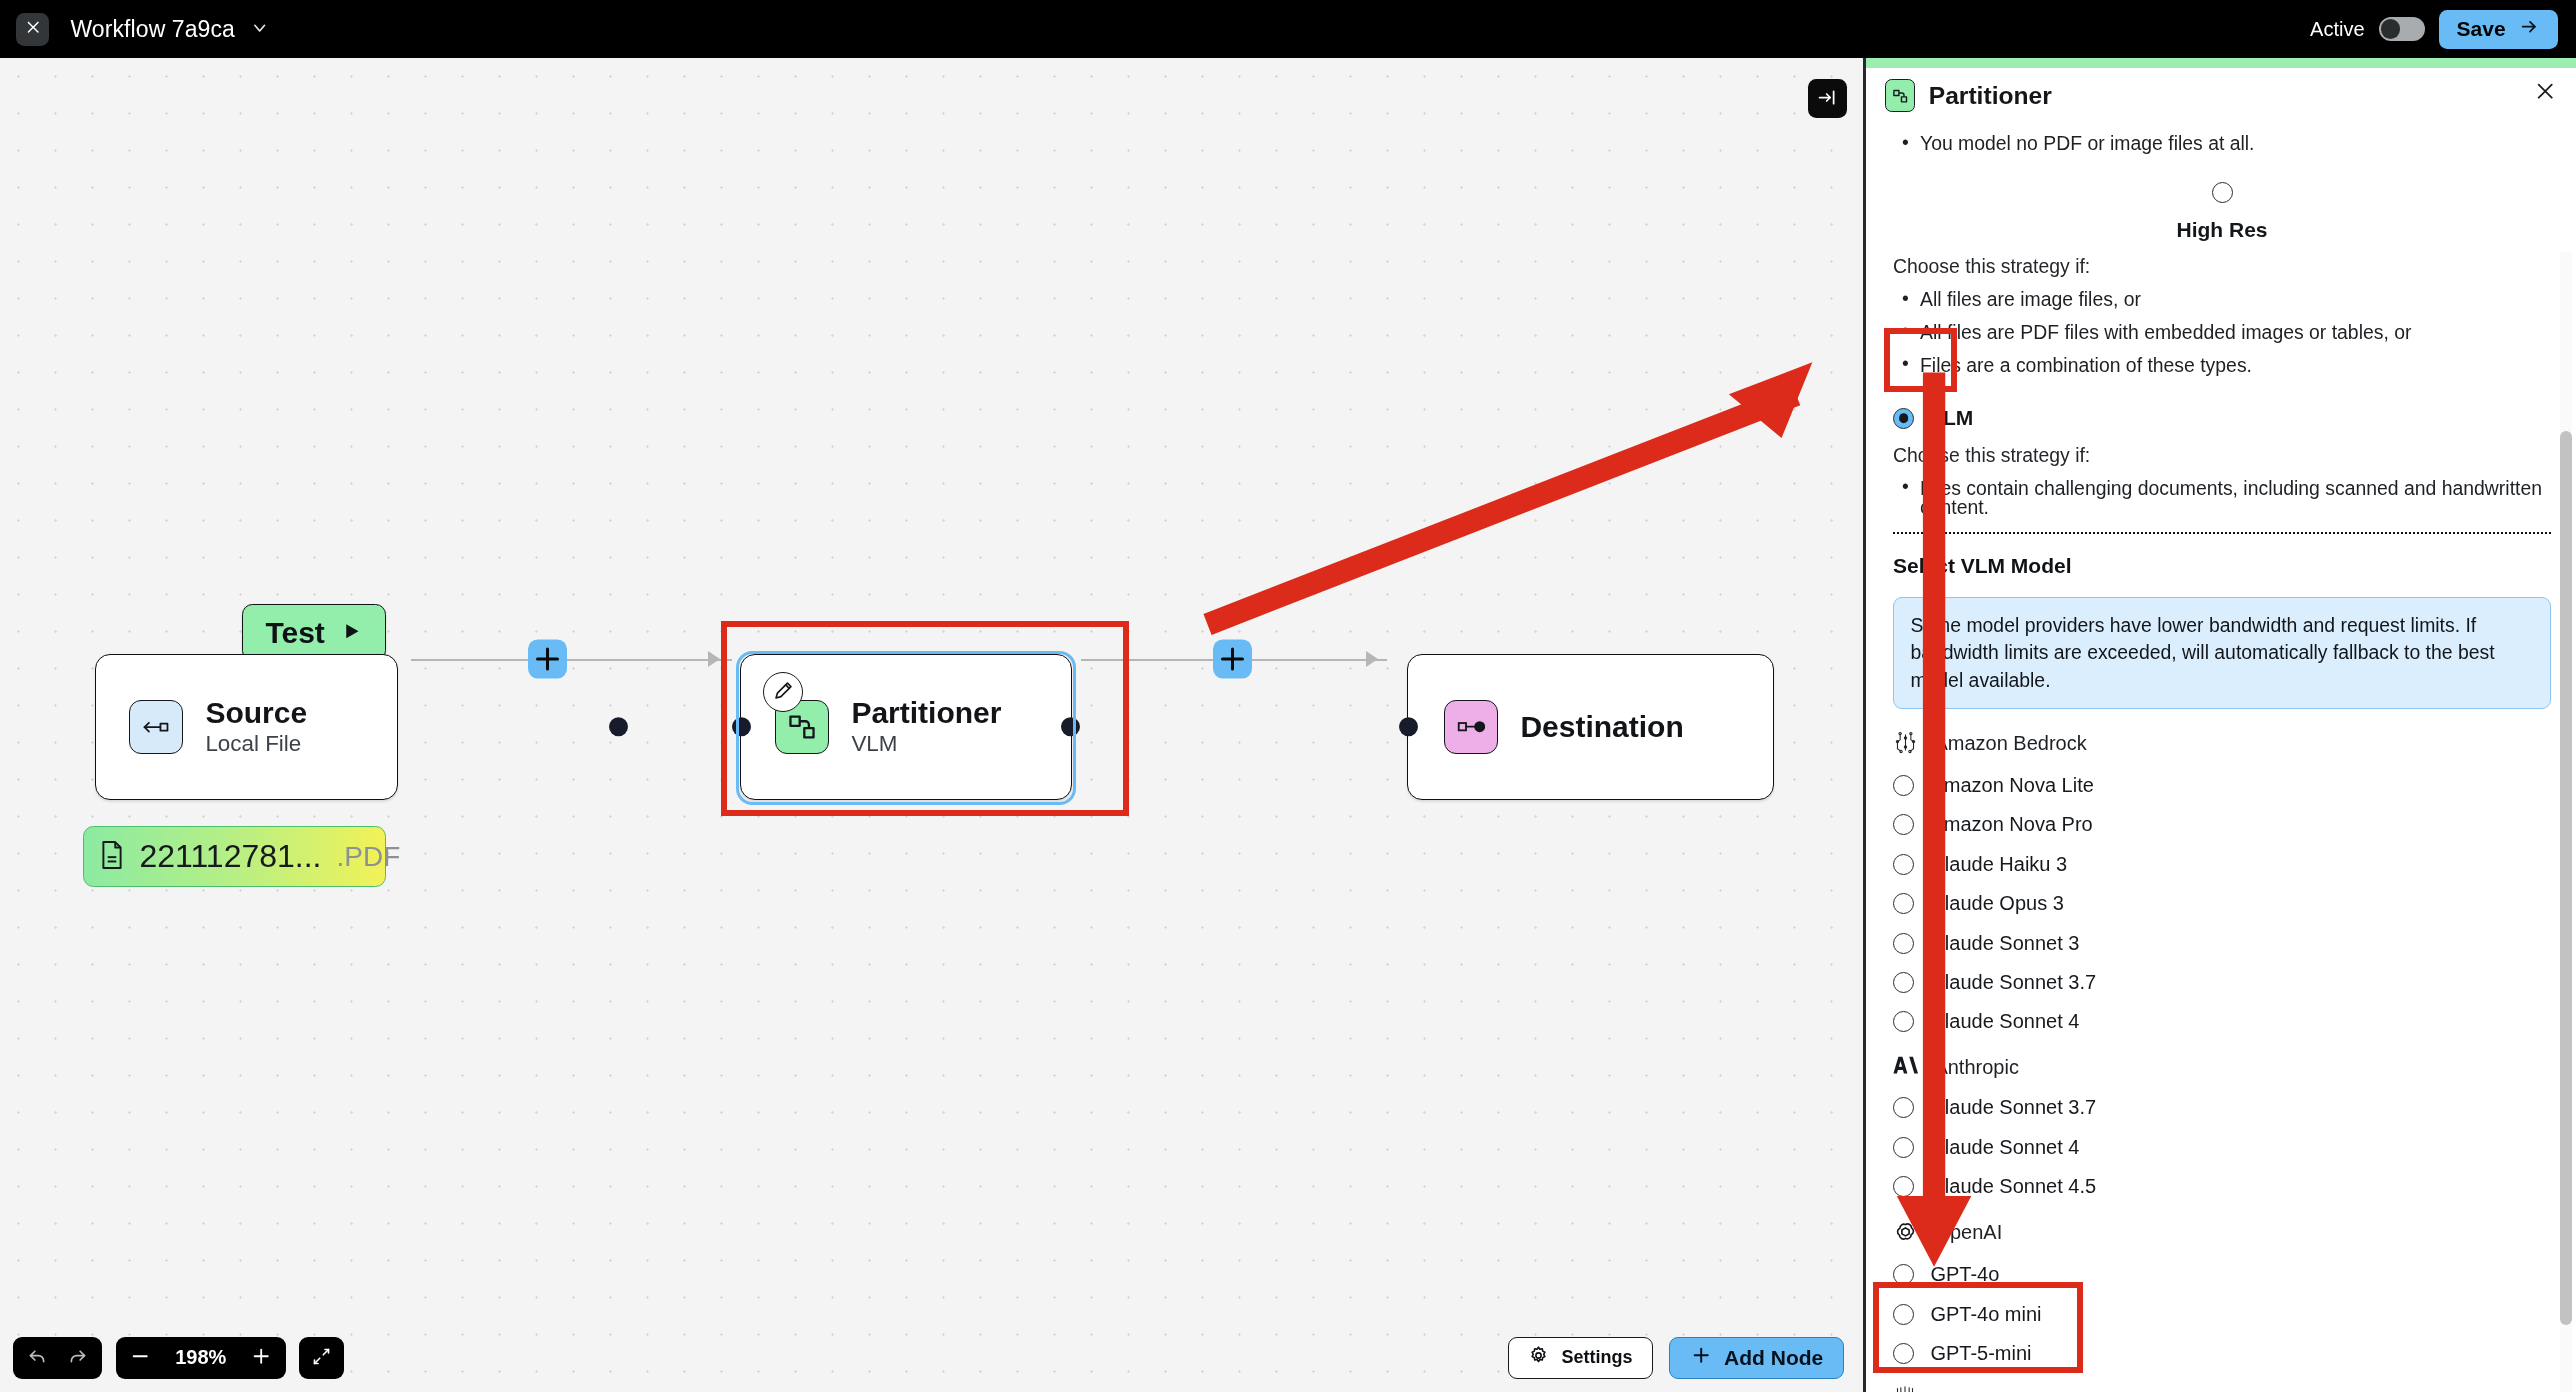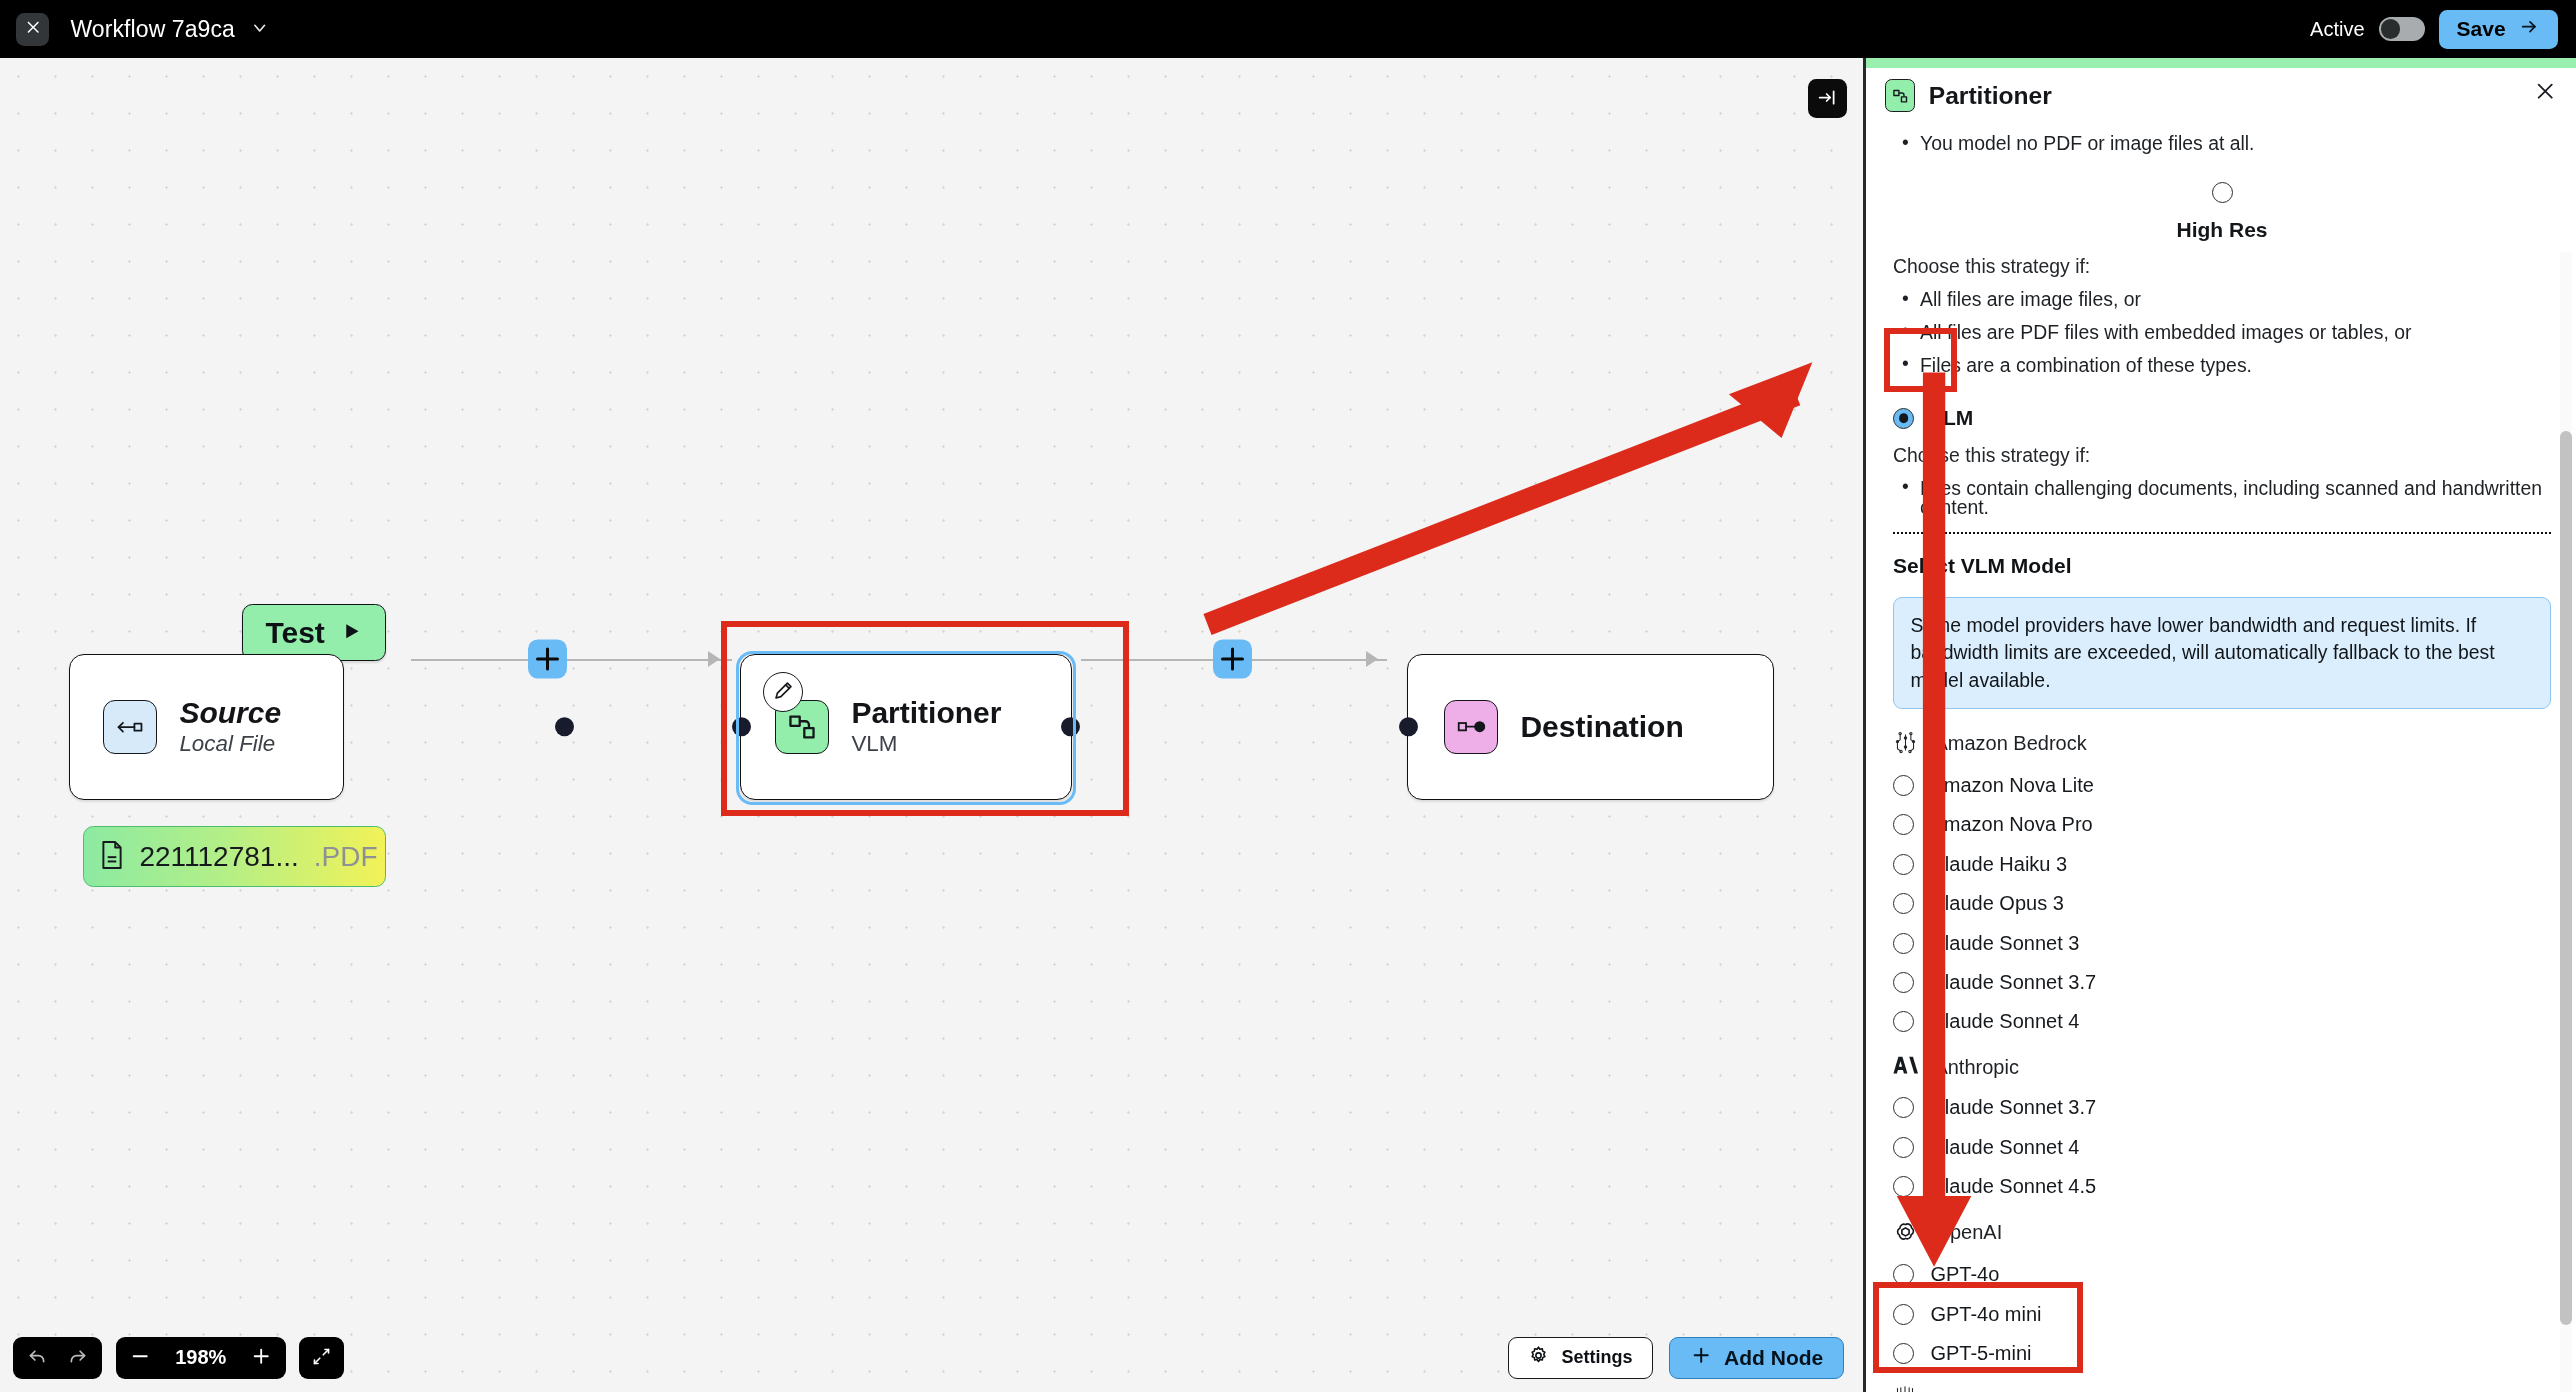--- a/index.html
+++ b/index.html
@@ -102,21 +102,21 @@
     border-radius: 10.4px; height: 57px; padding: 0 22.4px;
     display: flex; align-items: center; gap: 16.4px; cursor: pointer;
     box-shadow: 0 1.5px 2.2px rgba(0,0,0,.12);
   }
   .test-btn span { font-size: 30px; font-weight: 700; color: #0e1116; }
   .file-badge {
     position: absolute; border: 1.9px solid #4bbd6d; border-radius: 10.4px;
     background: linear-gradient(90deg, #8ceaa2 0%, #b5ef86 48%, #f2f257 100%);
     height: 61px; display: flex; align-items: center; padding: 0 16.4px; gap: 15px;
   }
-  .file-badge .fname { font-size: 28px; color: #16191d; }
+  .file-badge .fname { font-size: 32px; color: #16191d; }
   .file-badge .fext  { font-size: 28px; color: #8d9195; }
 
   .edit-pencil {
     position: absolute; width: 40px; height: 40px; border-radius: 50%;
     background: #fff; border: 1.9px solid #15181c;
     display: flex; align-items: center; justify-content: center; cursor: pointer;
   }
   .sel-ring {
     position: absolute; border: 3.7px solid #68bbf5; border-radius: 16.4px;
     pointer-events: none;
@@ -266,21 +266,21 @@
 
     <div class="test-btn" style="left:242px; top:546px;">
       <span>Test</span>
       <span>
         <svg width="21" height="22.4" viewBox="0 0 24 24">
             <polygon points="6,4 20,12 6,20" fill="#0e1116"></polygon>
           </svg>
       </span>
     </div>
 
-    <div class="node" style="left:69px; top:596px; width:275px; height:146px;font-style:italic;">
+    <div class="node" style="left:95px; top:596px; width:303px; height:146px;">
       <div class="node-icon" style="background:#d6eaf9; margin-left:33px;">
         <svg width="30" height="22.4" viewBox="0 0 34 22" fill="none" stroke="#14181d" stroke-width="2" stroke-linecap="round" stroke-linejoin="round">
           <line x1="4" y1="11" x2="22" y2="11"></line>
             <polyline points="9,6 4,11 9,16"></polyline>
           <rect x="22" y="7" width="8" height="8"></rect>
         </svg>
       </div>
       <div class="node-text">
         <div class="node-title">Source</div>
         <div class="node-sub">Local File</div>

